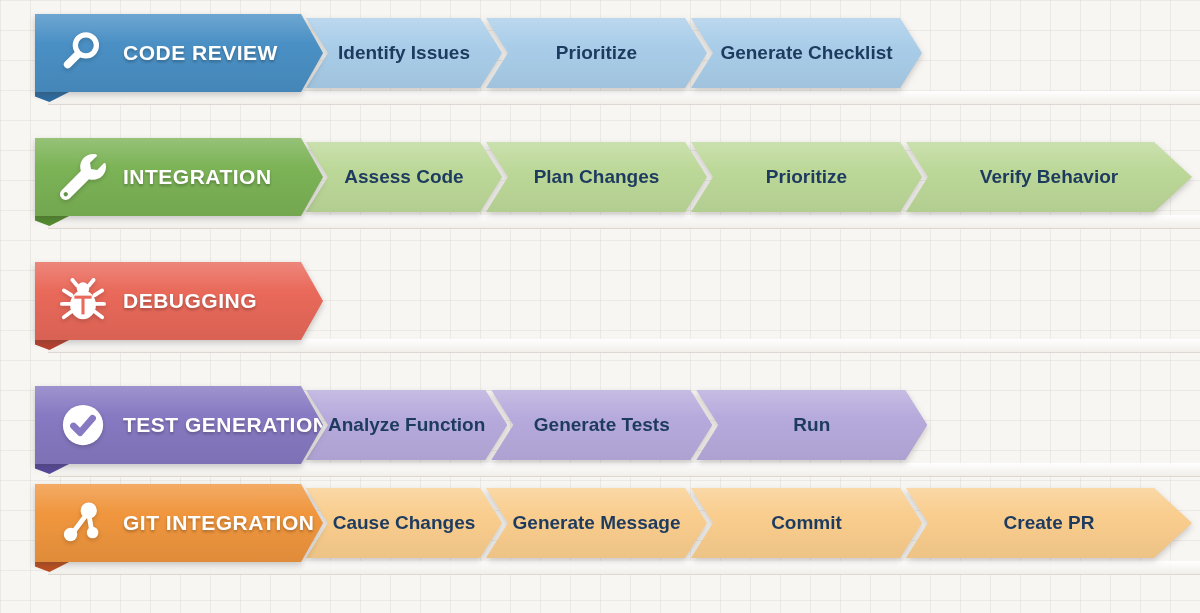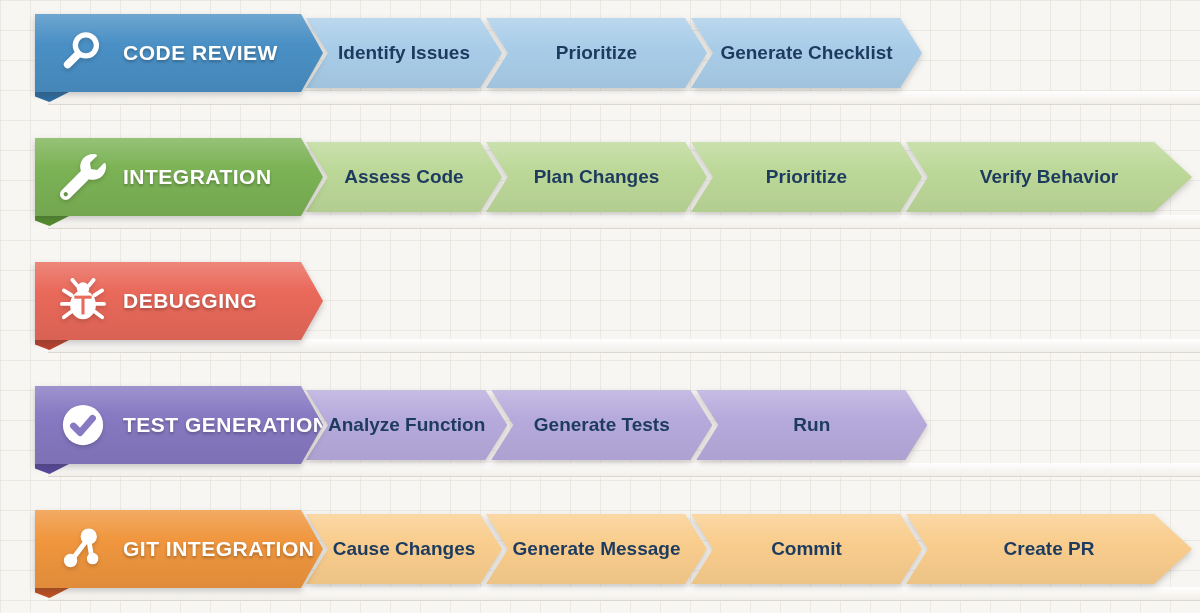--- a/index.html
+++ b/index.html
@@ -167,21 +167,21 @@
         <span class="htitle">TEST GENERATION</span>
       </div>
     </div>
     <div class="steps">
         <div class="chev">Analyze Function</div>
         <div class="chev">Generate Tests</div>
         <div class="chev">Run</div>
       </div>
   </section>
 
-  <section class="row" style="top: 510px; --header: #f0963e; --header-dark: #bc4e20; --step: #f9cd8d; --text: #1d3a5f;">
+  <section class="row" style="top: 484px; --header: #f0963e; --header-dark: #bc4e20; --step: #f9cd8d; --text: #1d3a5f;">
     <div class="underlay"></div>
     <div class="fold"></div>
     <div class="header-wrap">
       <div class="header">
         <span class="hicon">
             <svg viewBox="0 0 48 48">
               <g stroke="#fff" stroke-width="5" stroke-linecap="round">
                 <line x1="12" y1="36" x2="30" y2="12"></line>
                 <line x1="30" y1="14" x2="33" y2="32"></line>
               </g>

